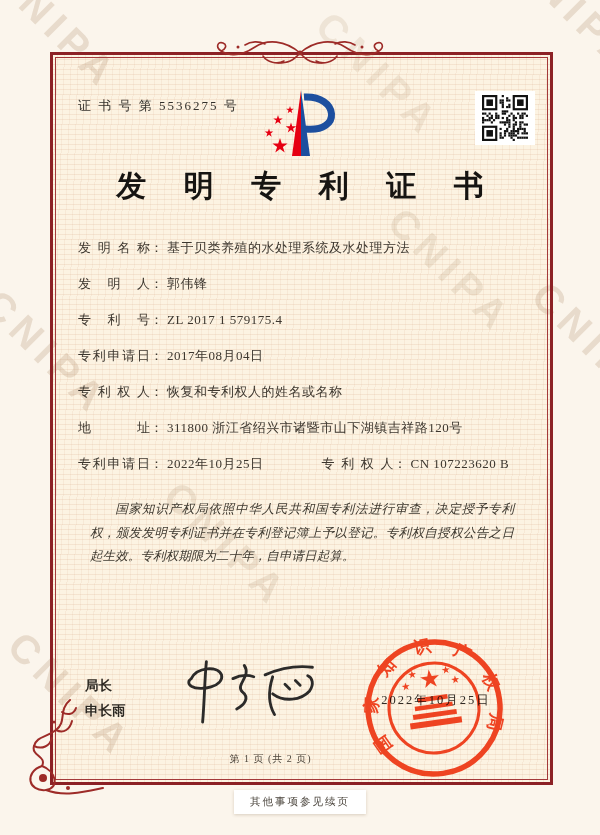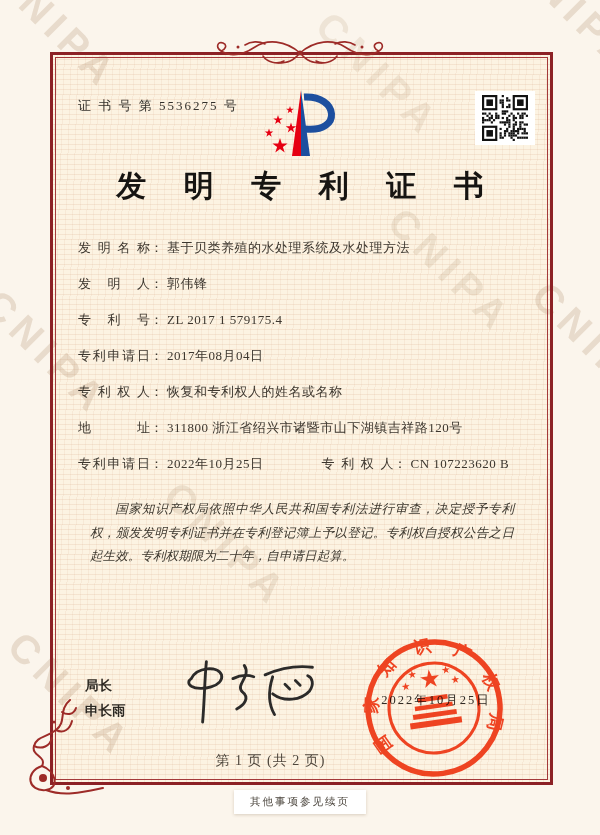--- a/index.html
+++ b/index.html
@@ -49,21 +49,21 @@
   .director{position:absolute;left:85px;top:673px;font-size:13.5px;color:#2c2822;line-height:25px;
       font-family:"Liberation Sans",sans-serif;font-weight:bold;}
   .sig{position:absolute;left:178px;top:648px;width:142px;height:84px;}
 
   .sealdate{position:absolute;left:358px;top:692px;width:156px;text-align:center;z-index:4;
       font-size:12.5px;letter-spacing:2px;color:#2f2a24;}
   .seal{position:absolute;left:358px;top:632px;width:152px;height:152px;z-index:5;
       mix-blend-mode:multiply;opacity:0.95;}
 
   .pageno{position:absolute;left:50px;top:752px;width:441px;text-align:center;
-      font-size:14px;color:#4e463c;letter-spacing:1px;}
+      font-size:10px;color:#4e463c;letter-spacing:1px;}
 
   .note{position:absolute;left:50%;top:790px;transform:translateX(-50%);background:#ffffff;
       padding:5px 16px;font-size:10.5px;color:#4a443c;letter-spacing:2px;
       box-shadow:0 1px 3px rgba(120,90,60,0.25);white-space:nowrap;}
 </style>
 </head>
 <body>
 
 <svg width="0" height="0" style="position:absolute" aria-hidden="true">
   <defs>

